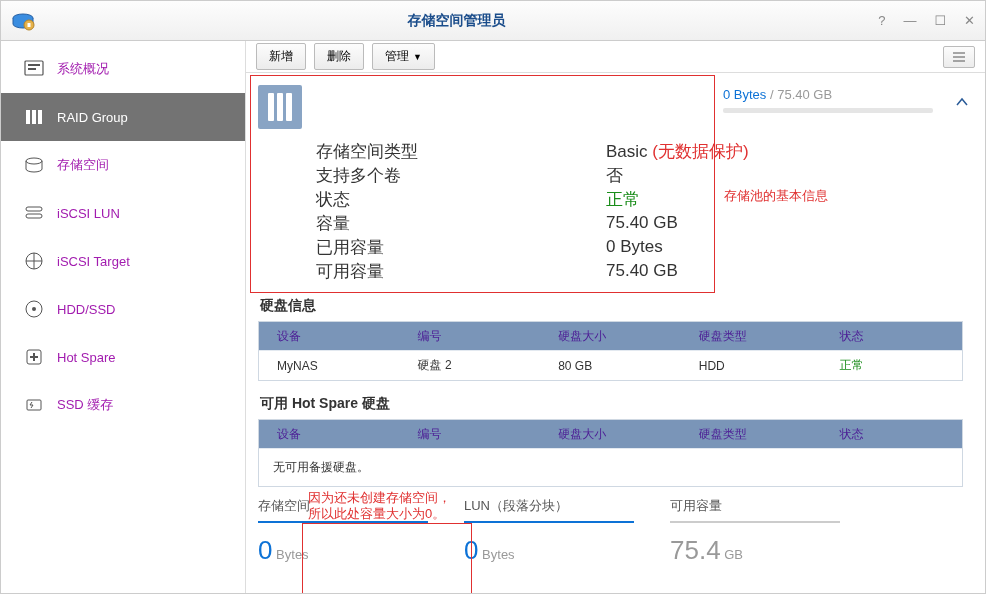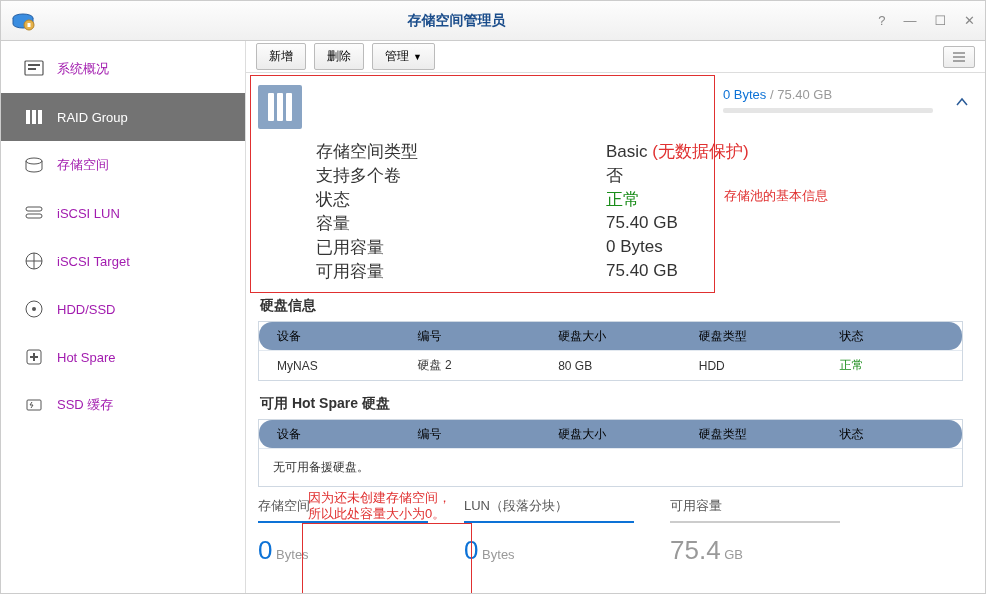--- a/index.html
+++ b/index.html
@@ -30,21 +30,21 @@
 .rg-right .used { color: #0d72d6; }
 .collapse { position: absolute; right: 16px; top: 22px; color: #2a5b98; cursor: pointer; }
 .props { margin: 10px 0 6px 58px; }
 .prop-row { display: flex; height: 24px; align-items: center; font-size: 17px; }
 .prop-row .k { width: 290px; }
 .prop-row .v { }
 .green { color: #1a8d1a; }
 .red { color: #e03030; }
 .section-title { font-size: 14px; font-weight: 700; margin: 14px 0 6px 2px; }
 .tbl { border: 1px solid #cfd8e2; }
-.tbl-head { display: flex; background: #7a95b8; color: #000000; font-size: 12px; height: 28px; align-items: center; border-radius: 13px; }
+.tbl-head { display: flex; background: #7a95b8; color: #4c1d95; font-size: 12px; height: 28px; align-items: center; }
 .tbl-head > div, .tbl-row > div { flex: 1; padding-left: 18px; }
 .tbl-row { display: flex; height: 30px; align-items: center; border-top: 1px solid #e3e9f0; font-size: 12px; background: #fff; }
 .tbl-empty { padding: 10px 14px; font-size: 12px; background: #fff; border-top: 1px solid #e3e9f0; }
 .stats { display: flex; gap: 36px; margin-top: 10px; }
 .stat { width: 170px; }
 .stat .label { font-size: 13px; color: #555; padding-bottom: 6px; border-bottom: 2px solid #ccc; }
 .stat.blue .label { border-bottom-color: #0d72d6; }
 .stat .val { margin-top: 12px; font-size: 13px; color: #999; }
 .stat .val .num { font-size: 26px; font-weight: 300; }
 .stat.blue .val .num { color: #0d72d6; }

